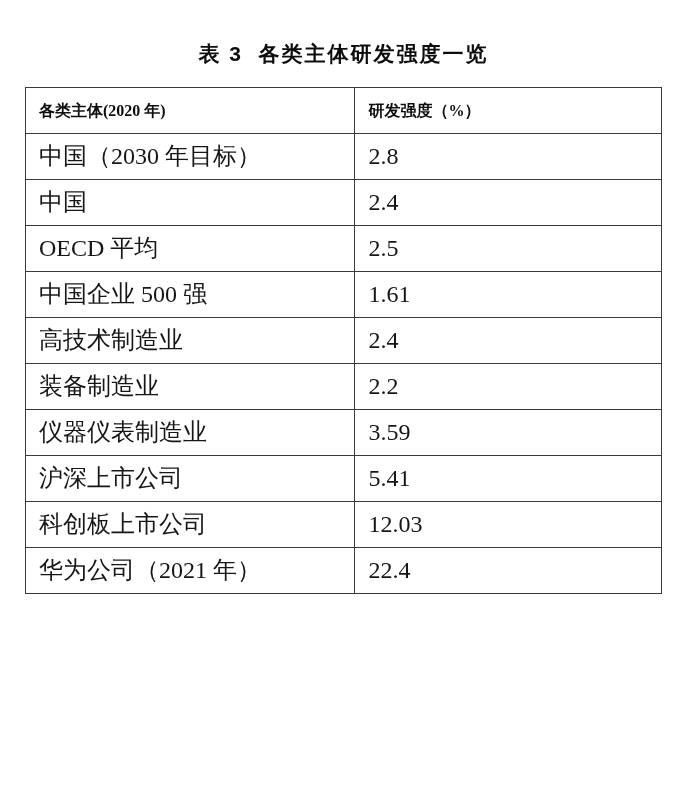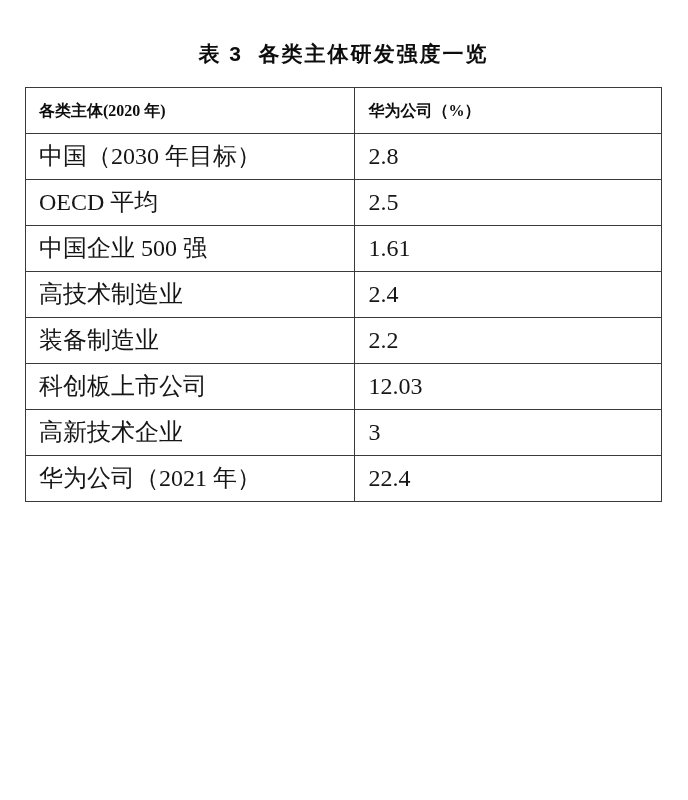--- a/index.html
+++ b/index.html
@@ -71,51 +71,59 @@
   <h1 class="title">表 3  各类主体研发强度一览</h1>
 
   <table class="data-table">
     <colgroup>
       <col class="entity-col">
       <col class="intensity-col">
     </colgroup>
     <thead>
       <tr>
         <th>各类主体(2020 年)</th>
-        <th>华为公司（%）</th>
+        <th>研发强度（%）</th>
       </tr>
     </thead>
     <tbody>
         <tr>
           <td>中国（2030 年目标）</td>
           <td>2.8</td>
+        </tr>
+        <tr>
+          <td>中国</td>
+          <td>2.4</td>
         </tr>
         <tr>
           <td>OECD 平均</td>
           <td>2.5</td>
         </tr>
         <tr>
           <td>中国企业 500 强</td>
           <td>1.61</td>
         </tr>
         <tr>
           <td>高技术制造业</td>
           <td>2.4</td>
         </tr>
         <tr>
           <td>装备制造业</td>
           <td>2.2</td>
         </tr>
         <tr>
+          <td>仪器仪表制造业</td>
+          <td>3.59</td>
+        </tr>
+        <tr>
+          <td>沪深上市公司</td>
+          <td>5.41</td>
+        </tr>
+        <tr>
           <td>科创板上市公司</td>
           <td>12.03</td>
-        </tr>
-        <tr>
-          <td>高新技术企业</td>
-          <td>3</td>
         </tr>
         <tr>
           <td>华为公司（2021 年）</td>
           <td>22.4</td>
         </tr>
       </tbody>
   </table>
 </div>
 
 </body></html>

